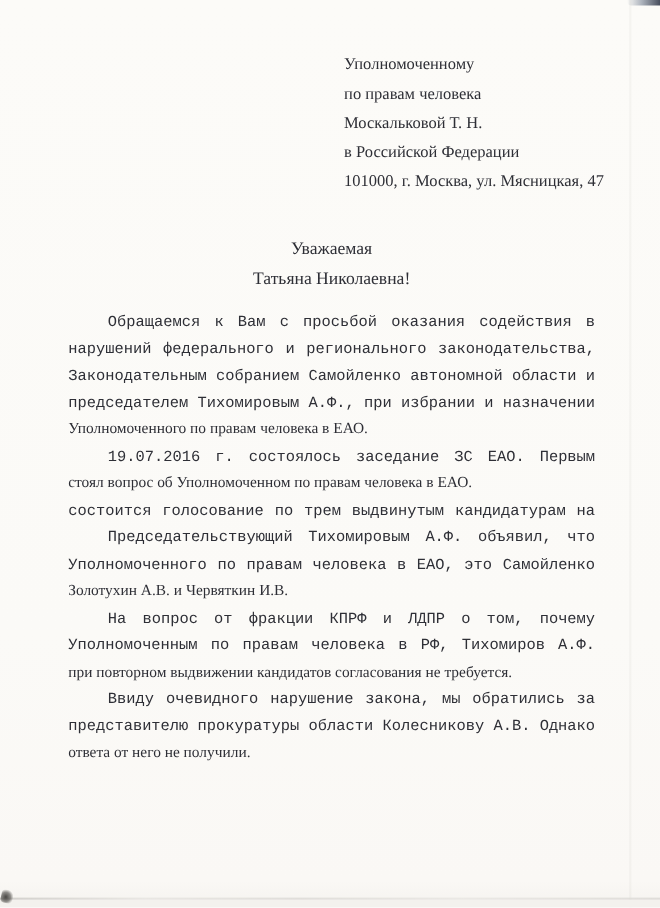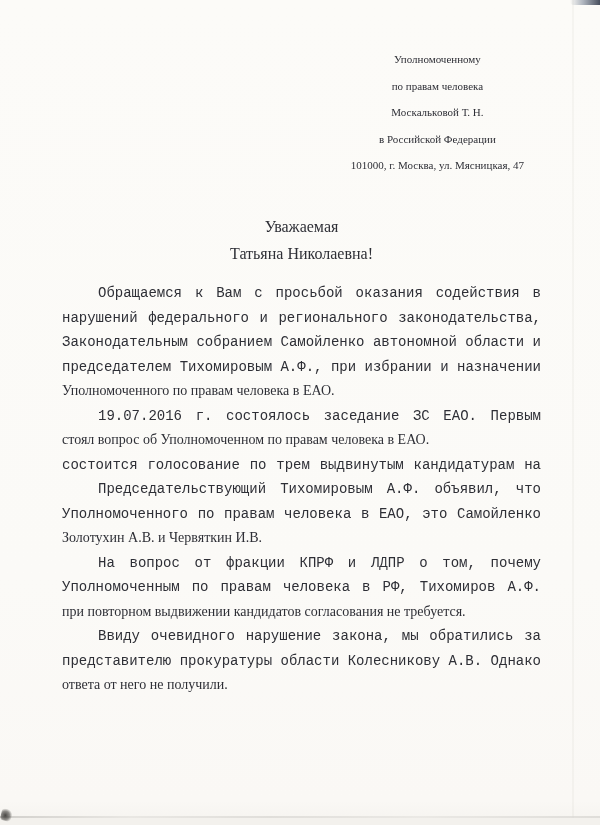--- a/index.html
+++ b/index.html
@@ -16,23 +16,23 @@
     background: #fcfbf8;
     background-image: linear-gradient(180deg, #fcfbf8 0%, #fbfaf7 70%, #faf8f5 97%, #f5f3ef 100%);
     font-family: "Liberation Serif", "DejaVu Serif", serif;
     color: #2e2f36;
   }
 
   
   .recipient {
     position: absolute;
     top: 46px;
-    right: 76px;
-    text-align: center;
-    font-size: 11px;
+    right: 51px;
+    text-align: left;
+    font-size: 15px;
     line-height: 26.5px;
     white-space: nowrap;
   }
 
   
   .salutation {
     position: absolute;
     top: 213px;
     left: 52px;
     width: 479px;

